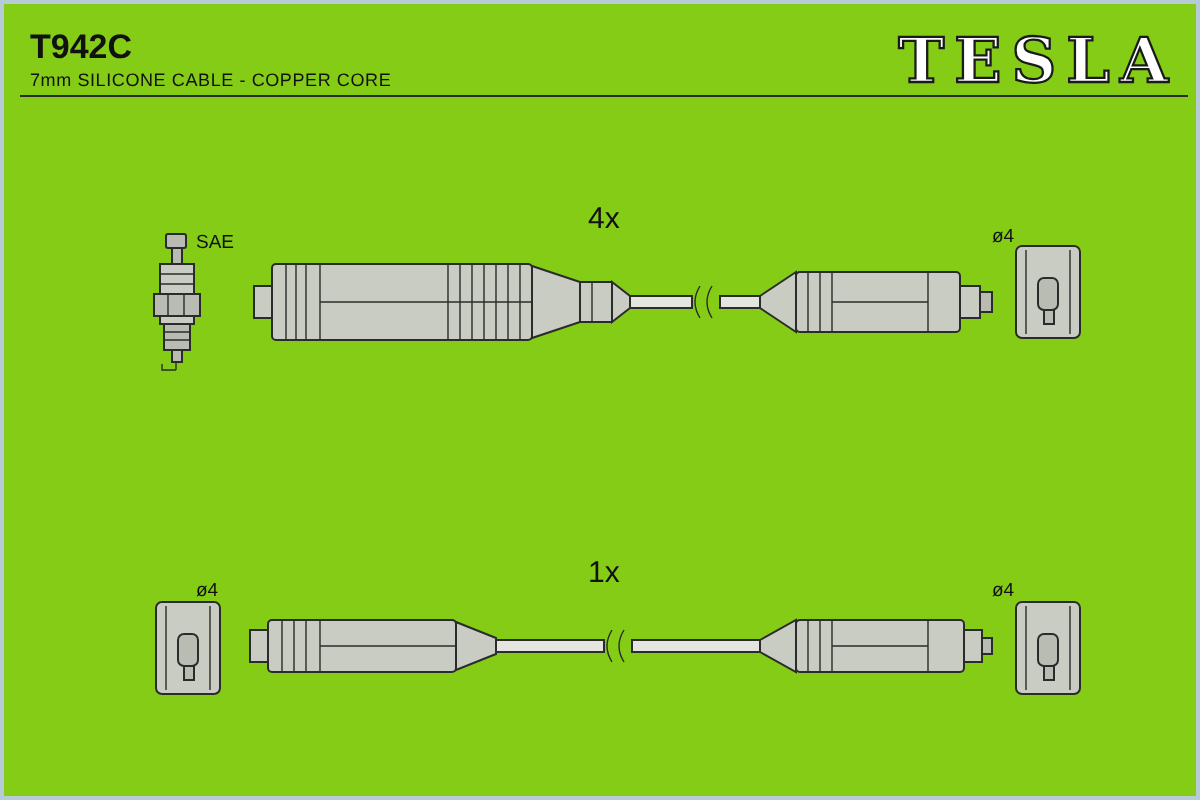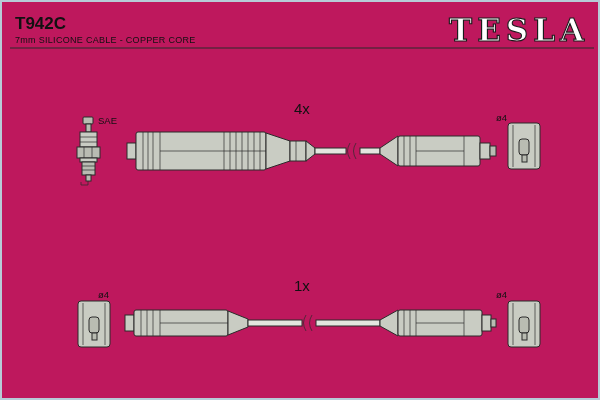--- a/index.html
+++ b/index.html
@@ -1,19 +1,19 @@
 <!DOCTYPE html>
 <html><head>
 <meta charset="utf-8">
 <style>
   html,body { margin:0; padding:0; background:#e9e9e9; }
   .page {
     position:relative;
     width:600px; height:400px;
-    background:#be185d;
+    background:#84cc16;
     border:2px solid #b7cbd7;
     box-sizing:border-box;
     font-family:"Liberation Sans", sans-serif;
     overflow:hidden;
   }
   svg { display:block; }
   .part-number { font-size:17px; font-weight:bold; fill:#111; font-family:"Liberation Sans",sans-serif; }
   .subtitle   { font-size:9px;  fill:#111; font-family:"Liberation Sans",sans-serif; letter-spacing:0.3px; }
   .brand      { font-size:31px; font-weight:bold; font-family:"DejaVu Serif", serif;
                 fill:#ffffff; stroke:#1a1a1a; stroke-width:1.15; letter-spacing:5px; }

